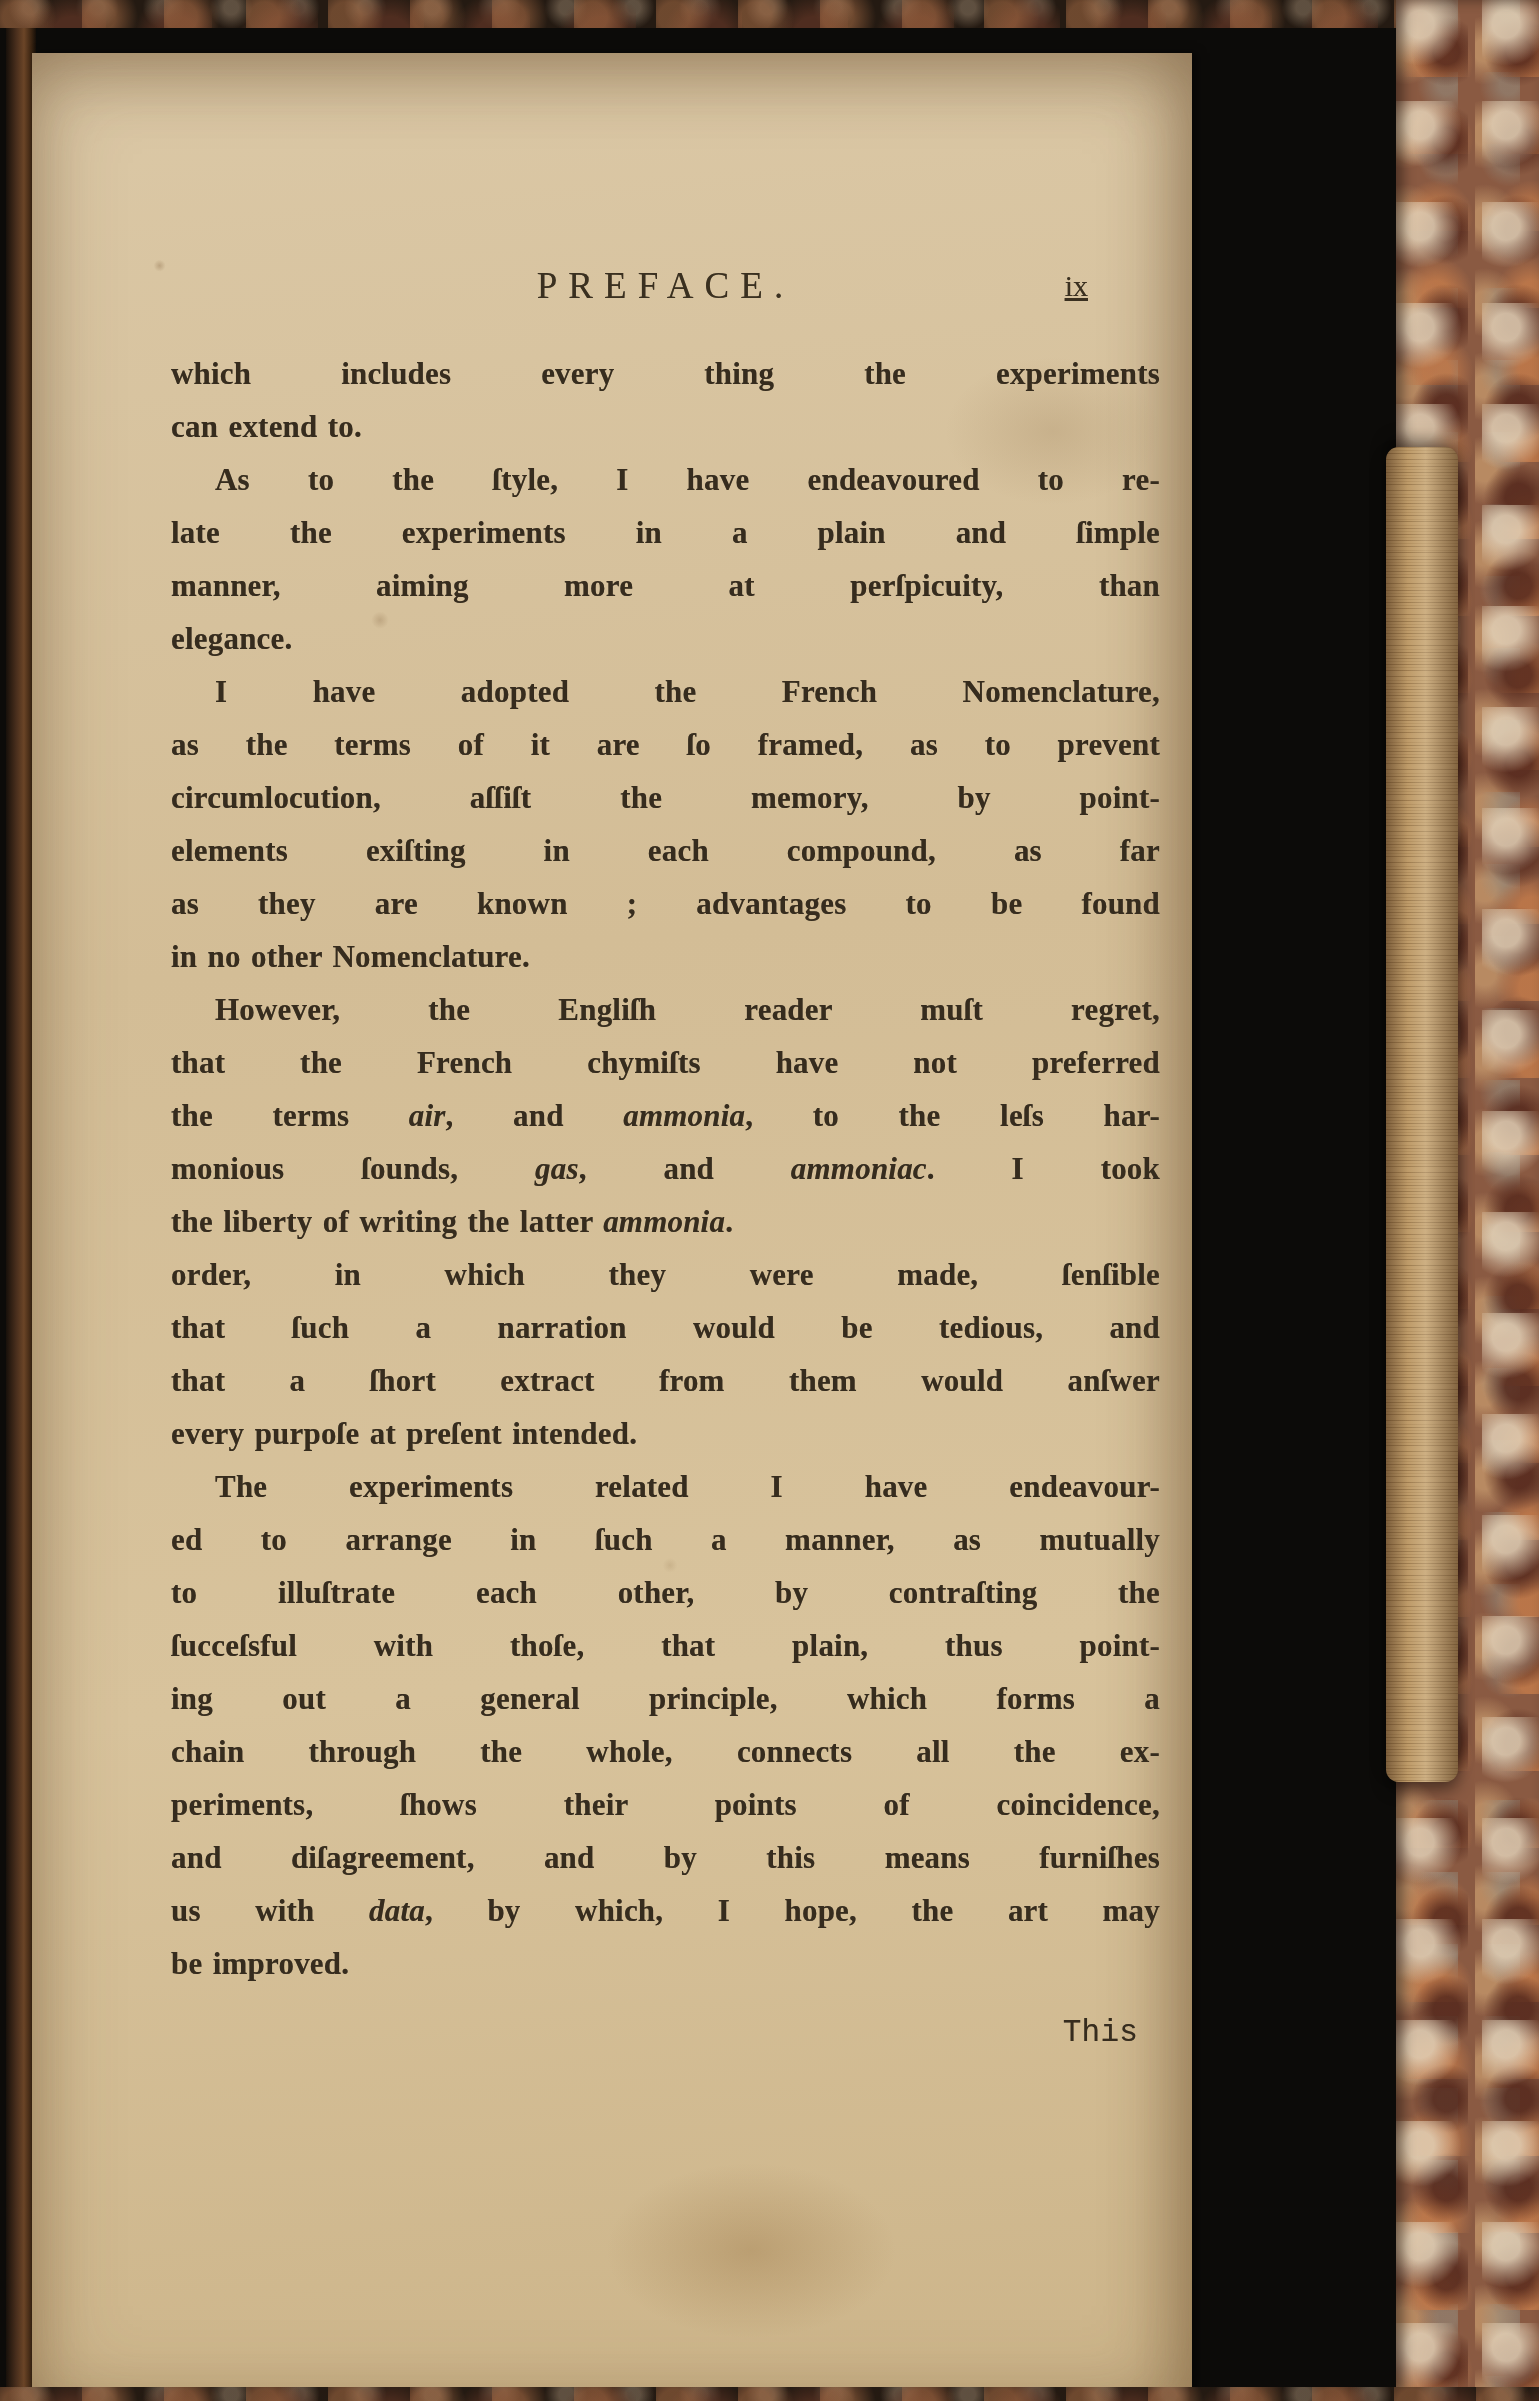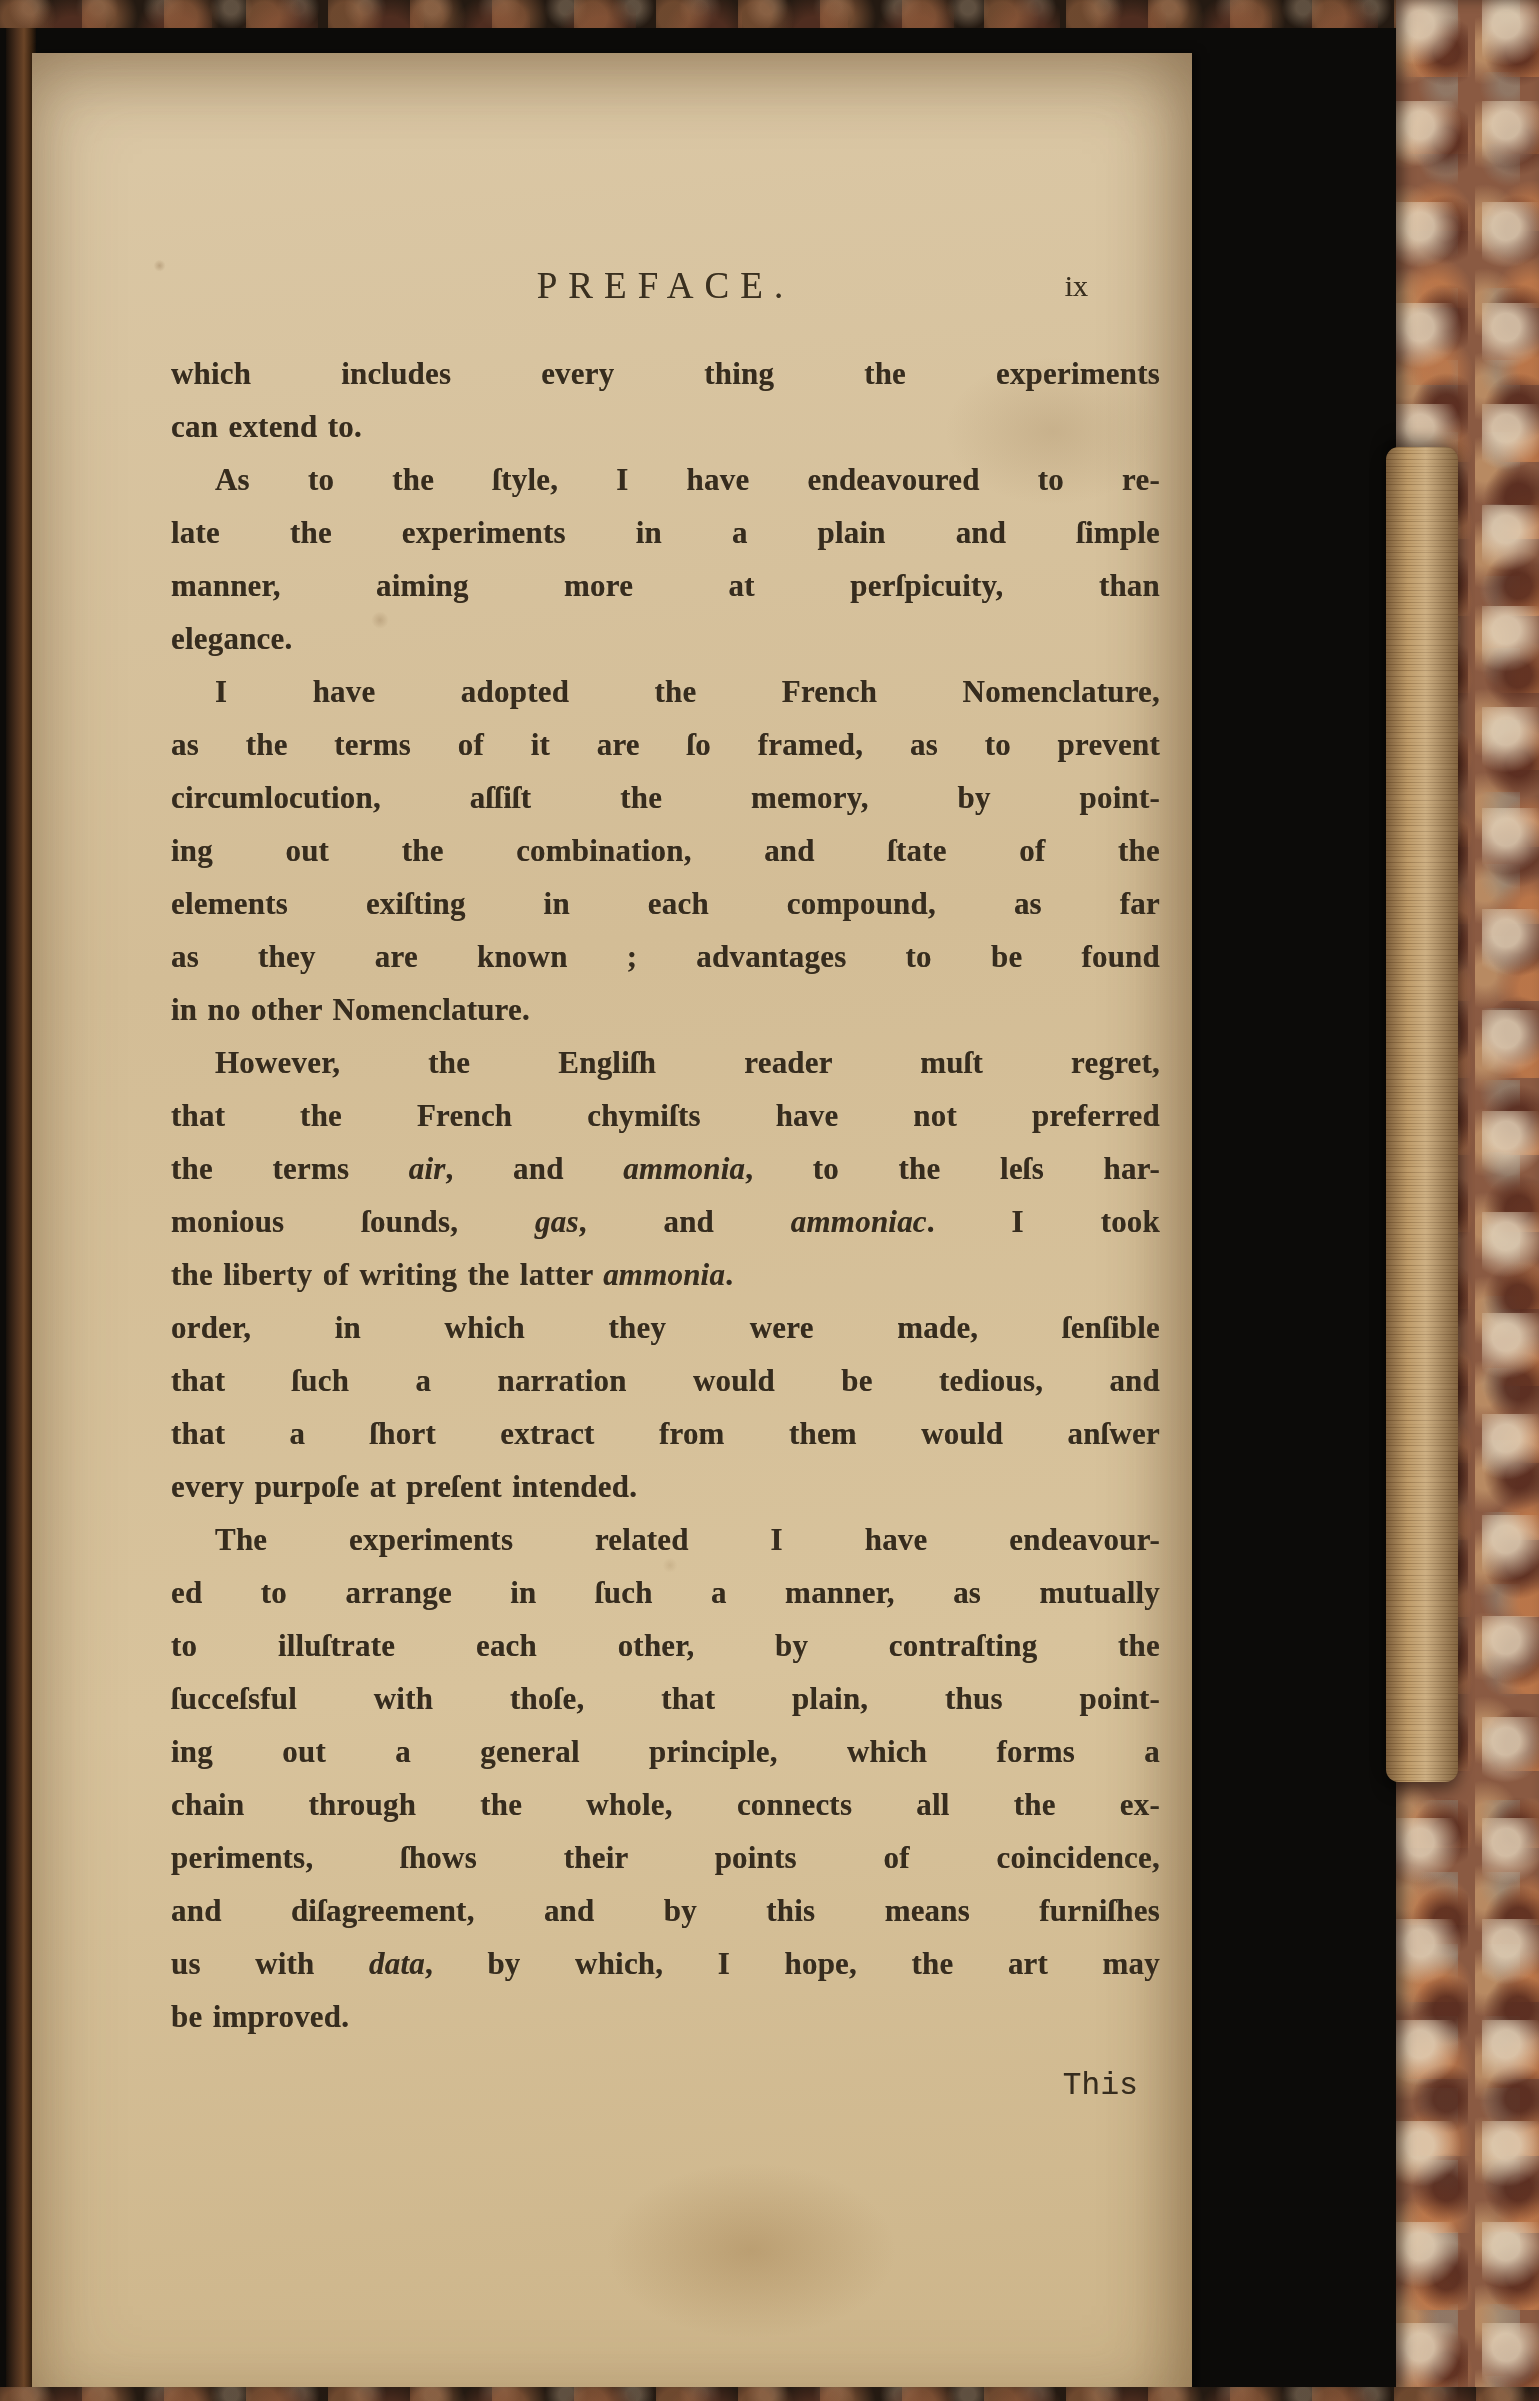--- a/index.html
+++ b/index.html
@@ -76,20 +76,21 @@
   }
   .page-title {
     display: block; text-align: center;
     font-size: 37px; letter-spacing: 0.30em; color: #3a3020;
     text-shadow: 0 0 0.5px rgba(58,48,32,.5);
   }
   .page-number {
     position: absolute; right: 72px; top: 4.8px;
     font-size: 30px; color: #3a3020;
     text-shadow: 0 0 0.5px rgba(58,48,32,.5);
+    text-decoration: underline;
   }
 
   .text-block {
     position: absolute; left: 139px; top: 294px; width: 989px;
     font-size: 31px; line-height: 53px; color: #362c1e;
     word-spacing: 2.4px; letter-spacing: 0.2px;
     text-shadow: 0 0 0.5px rgba(54,44,30,.45);
   }
   .line { text-align: justify; text-align-last: justify; white-space: normal; font-weight: bold; }
   .line.last { text-align-last: left; }
@@ -120,21 +121,20 @@
 
     <div class="line"><span>which includes every thing the experiments</span></div>
         <div class="line last"><span>can extend to.</span></div>
         <div class="line indent"><span>As to the ſtyle, I have endeavoured to re-</span></div>
         <div class="line"><span>late the experiments in a plain and ſimple</span></div>
         <div class="line"><span>manner, aiming more at perſpicuity, than</span></div>
         <div class="line last"><span>elegance.</span></div>
         <div class="line indent"><span>I have adopted the French Nomenclature,</span></div>
         <div class="line"><span>as the terms of it are ſo framed, as to prevent</span></div>
         <div class="line"><span>circumlocution, aſſiſt the memory, by point-</span></div>
-        <div class="line"><span>ing out the combination, and ſtate of the</span></div>
         <div class="line"><span>elements exiſting in each compound, as far</span></div>
         <div class="line"><span>as they are known ; advantages to be found</span></div>
         <div class="line last"><span>in no other Nomenclature.</span></div>
         <div class="line indent"><span>However, the Engliſh reader muſt regret,</span></div>
         <div class="line"><span>that the French chymiſts have not preferred</span></div>
         <div class="line"><span>the terms </span><span class="it">air</span><span>, and </span><span class="it">ammonia</span><span>, to the leſs har-</span></div>
         <div class="line"><span>monious ſounds, </span><span class="it">gas</span><span>, and </span><span class="it">ammoniac</span><span>.  I took</span></div>
         <div class="line last"><span>the liberty of writing the latter </span><span class="it">ammonia</span><span>.</span></div>
         <div class="line"><span>order, in which they were made, ſenſible</span></div>
         <div class="line"><span>that ſuch a narration would be tedious, and</span></div>

